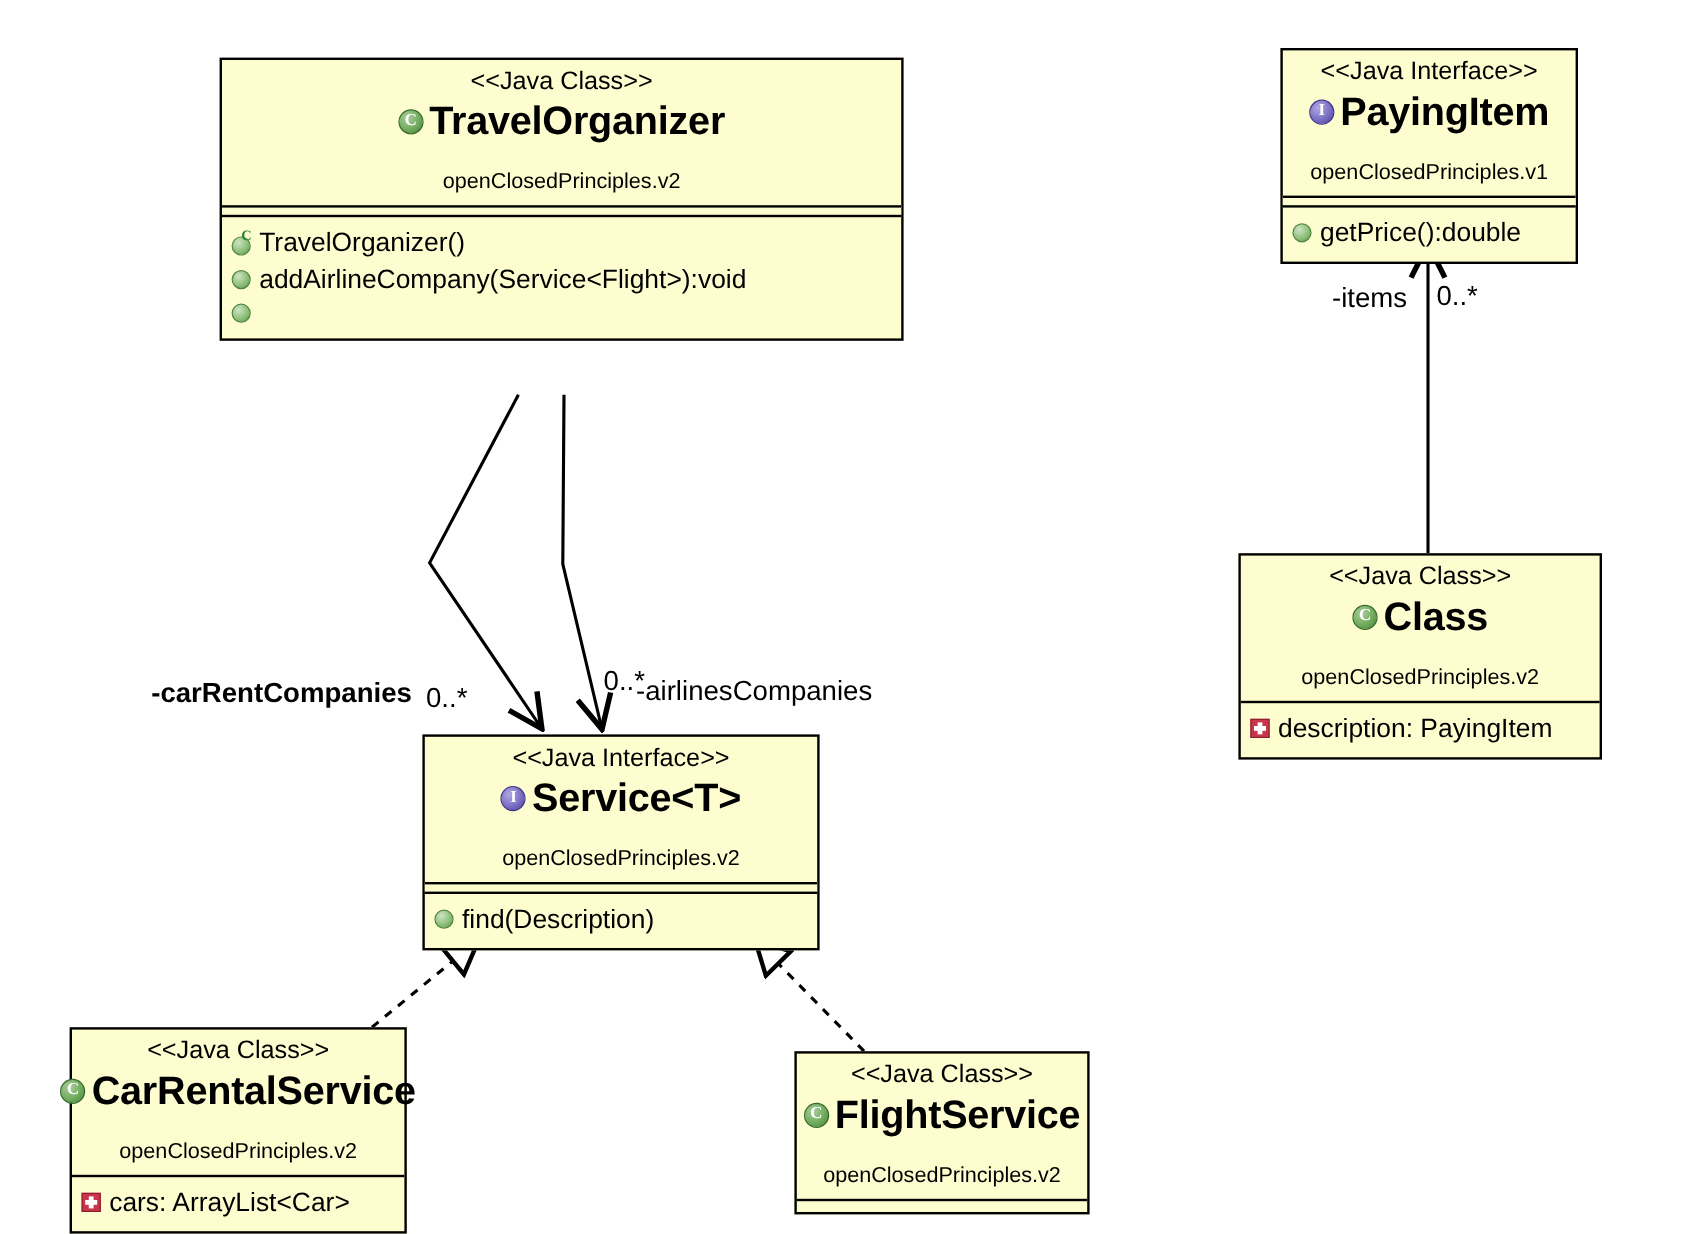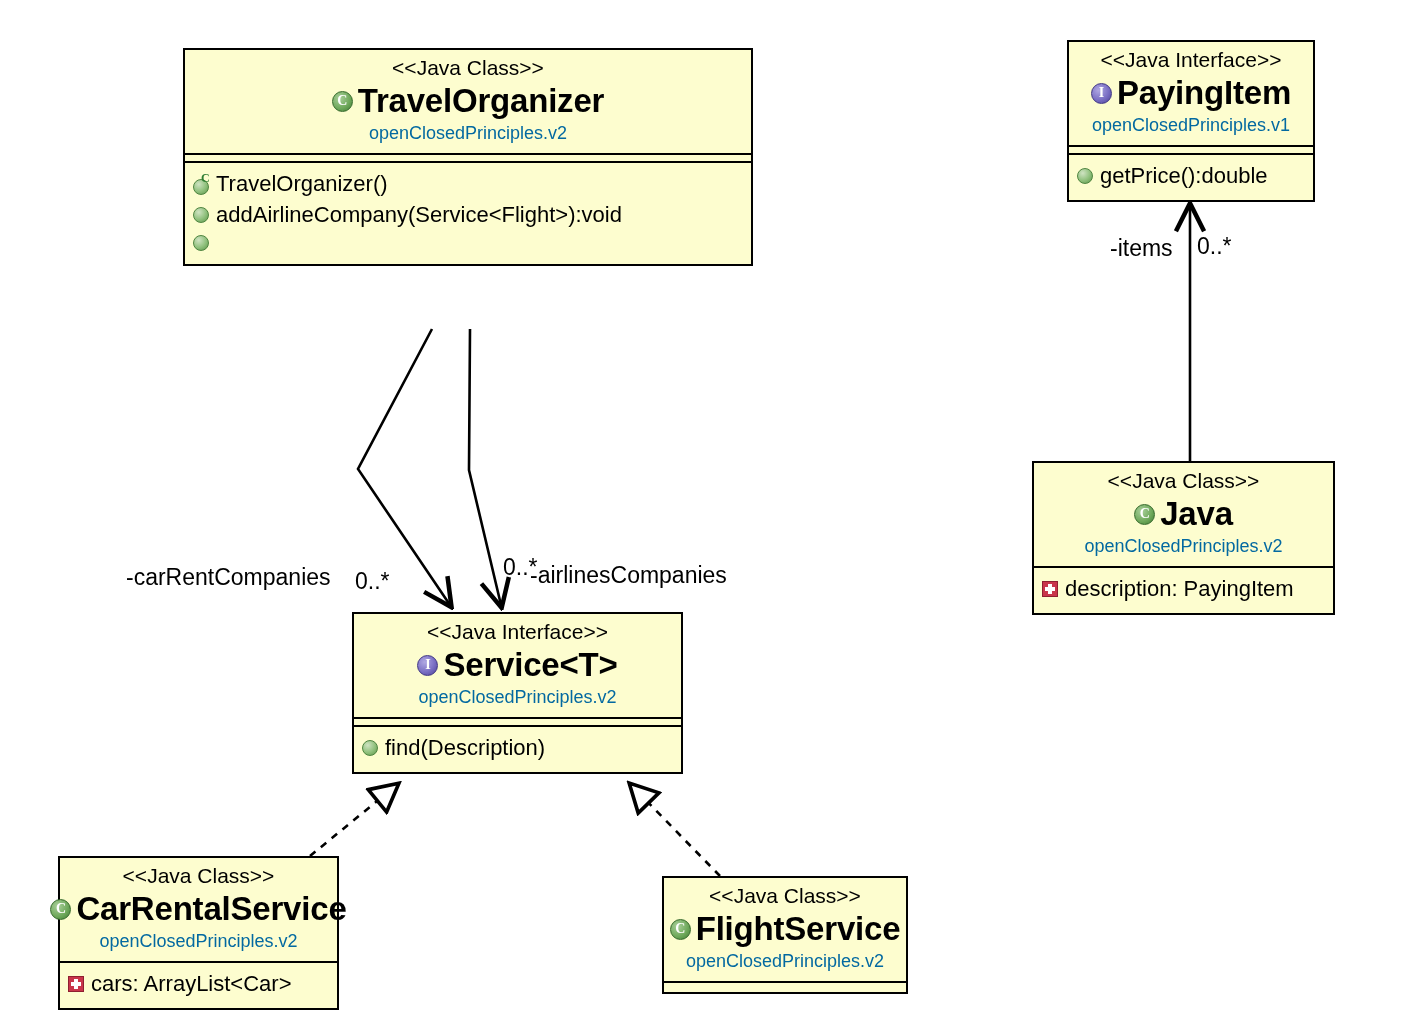--- a/index.html
+++ b/index.html
@@ -55,22 +55,22 @@
     white-space: nowrap;
   }
   .class-name {
     font-size: 33px;
     font-weight: bold;
     color: #000;
     letter-spacing: -0.2px;
   }
   .package-name {
     font-size: 18px;
-    color: #0369a1;
-    margin-top: 3px;
+    color: #000000;
+    margin-top: 21px;
     line-height: 1.2;
     white-space: nowrap;
   }
 
   
   .sep {
     border-top: 2px solid #000;
     height: 6px;
     background: #fdfdcf;
     box-sizing: content-box;
@@ -272,21 +272,21 @@
         <span>getPrice():double</span>
       </div>
     </div>
   </div>
 
   <div class="uml-box" style="left:1032px; top:461px; width:303px;">
     <div class="uml-header">
       <div class="stereotype">&lt;&lt;Java Class&gt;&gt;</div>
       <div class="class-name-row">
         <span class="ico ico-class">C</span>
-        <span class="class-name">Java</span>
+        <span class="class-name">Class</span>
       </div>
       <div class="package-name">openClosedPrinciples.v2</div>
     </div>
     <div class="sep-line"></div>
     <div class="members">
       <div class="member">
         <span class="ico ico-field"></span>
         <span>description: PayingItem</span>
       </div>
     </div>
@@ -335,21 +335,21 @@
       <div class="class-name-row">
         <span class="ico ico-class">C</span>
         <span class="class-name">FlightService</span>
       </div>
       <div class="package-name">openClosedPrinciples.v2</div>
     </div>
     <div class="sep-line"></div>
     <div class="members empty"></div>
   </div>
 
-  <div class="edge-label" style="left:126px; top:566px;">-carRentCompanies</div>
+  <div class="edge-label" style="left:126px; top:566px;font-weight:bold;">-carRentCompanies</div>
 
   <div class="edge-label small" style="left:355px; top:570px;">0..*</div>
 
   <div class="edge-label small" style="left:503px; top:556px;">0..*</div>
 
   <div class="edge-label" style="left:530px; top:564px;">-airlinesCompanies</div>
 
   <div class="edge-label" style="left:1110px; top:237px;">-items</div>
 
   <div class="edge-label small" style="left:1197px; top:235px;">0..*</div>

